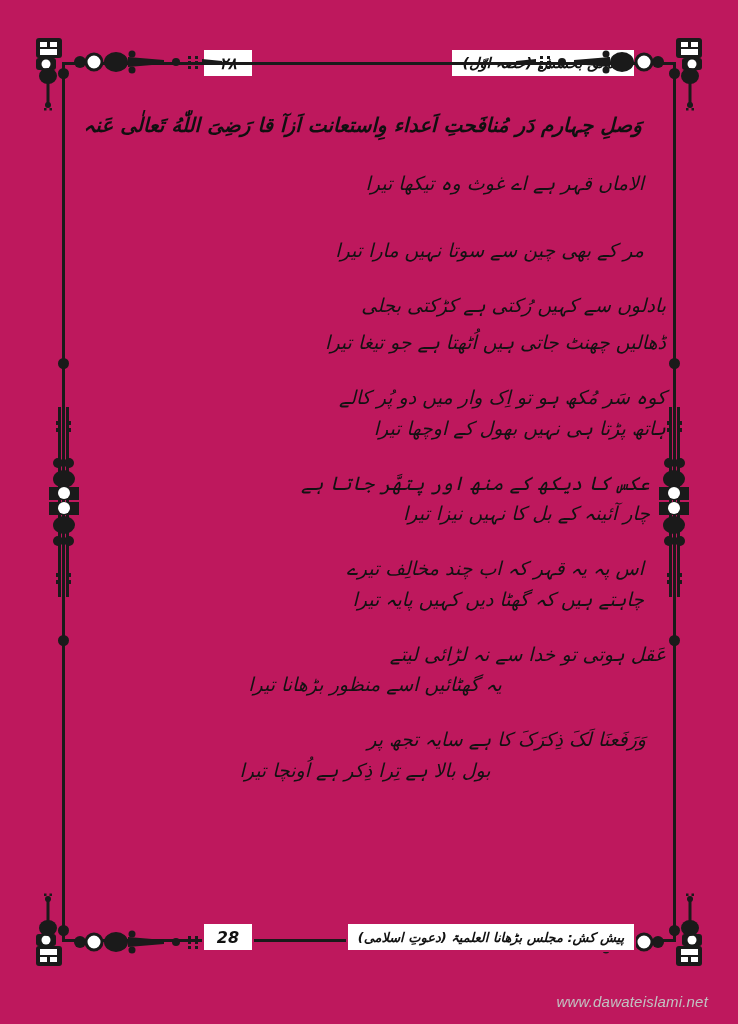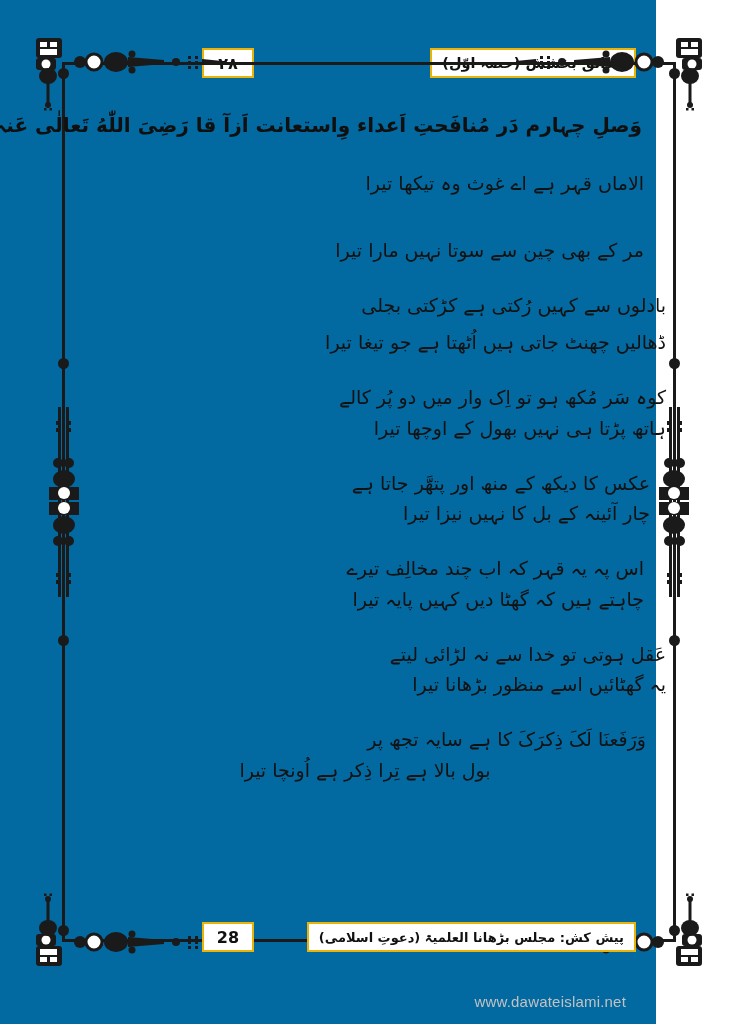--- a/index.html
+++ b/index.html
@@ -6,22 +6,23 @@
   html,body{margin:0;padding:0;}
   body{
     width:738px;height:1024px;
     background:#ffffff;
     font-family:"DejaVu Sans","Liberation Sans",sans-serif;
     overflow:hidden;
     position:relative;
   }
   .page{
     position:absolute;inset:0;
-    width:656px;height:1024px;
-    background:#0369a1;
+    width:738px;height:1024px;
+    background:#be185d;
+    font-style:italic;
   }
 
   
   .frame{
     position:absolute;
     left:62px;top:62px;
     width:614px;height:880px;
   }
   
   .rail{
@@ -80,21 +81,21 @@
   .hornament.hl{left:10px;}
   .hornament.hr{right:10px;transform:scaleX(-1);}
 
   
   .header{
     position:absolute;
     left:62px;top:48px;width:614px;height:30px;
   }
   .hdr-box{
     position:absolute;
-    border:2px solid #eab308;
+    border:2px solid #be185d;
     background:#fff;
     display:flex;align-items:center;justify-content:center;
     height:30px;
     box-sizing:border-box;
   }
   .hdr-pageno{
     left:140px;width:52px;
     font-family:"DejaVu Sans",sans-serif;
     font-size:16px;font-weight:bold;color:#111;
     letter-spacing:1px;
@@ -162,21 +163,21 @@
   .c1 .l2{ padding-right:16px;margin-top:36px; }
   .c2 .l1{ padding-right:0px; margin-right:-6px;}
   .c2 .l2{ padding-right:0px; margin-right:-6px;margin-top:7px;}
   .c3 .l1{ padding-right:10px; }
   .c3 .l2{ padding-right:10px; }
   .c4 .l1{ padding-right:0px; margin-right:-6px;}
   .c4 .l2{ padding-right:0px; margin-right:-6px;}
   .c5 .l1{ padding-right:16px; }
   .c5 .l2{ padding-right:16px; }
   .c6 .l1{ padding-right:0px; margin-right:-6px;}
-  .c6 .l2{ padding-right:0px; margin-right:-6px;}
+  .c6 .l2{ padding-right:0px; margin-right:-6px;text-align:center;}
   .c7 .l1{ padding-right:14px; }
   .c7 .l2{ padding-right:14px;text-align:center; }
 
   
   .watermark{
     position:absolute;
     right:30px;bottom:14px;
     font-family:"Liberation Sans",sans-serif;
     font-size:15px;
     color:#c2c2c2;

